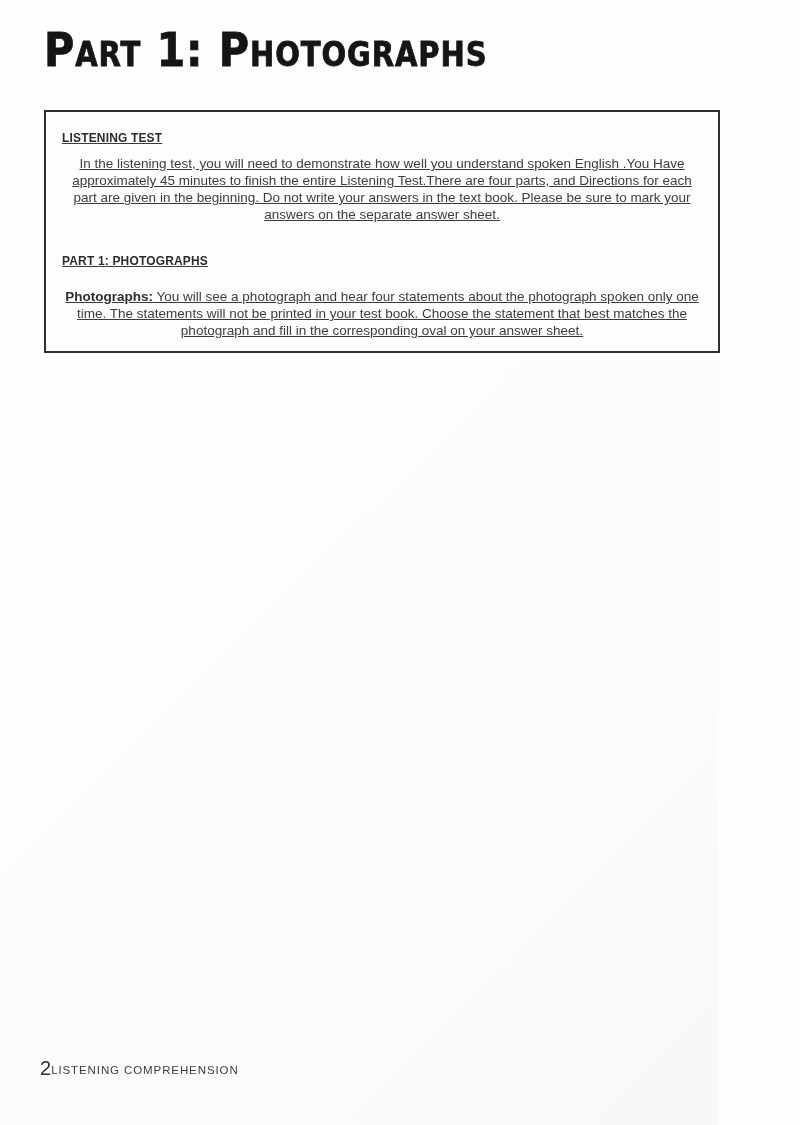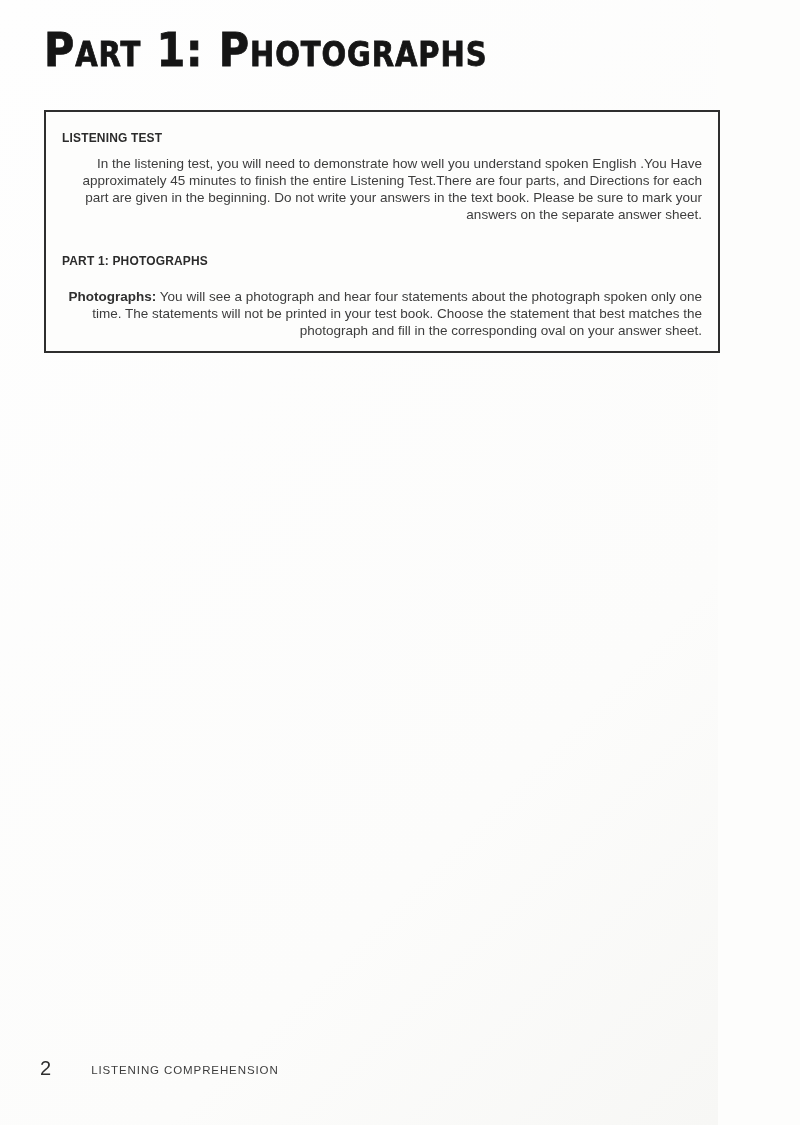--- a/index.html
+++ b/index.html
@@ -43,41 +43,42 @@
   .instructions-box {
     position: absolute;
     left: 44px;
     top: 110px;
     width: 676px;
     height: 243px;
     box-sizing: border-box;
     border: 2px solid #2e2e2e;
     background: #fdfdfc;
     padding: 16px 16px 18px 16px;
+    text-decoration: underline;
   }
   .box-heading {
     margin: 0;
     font-family: "Liberation Sans", sans-serif;
     font-weight: bold;
     font-size: 13px;
     letter-spacing: 0.2px;
     color: #2b2b2b;
     transform: scaleX(0.92);
     transform-origin: left top;
     white-space: nowrap;
   }
   .box-heading.first {
     margin-top: 2px;
   }
   .box-paragraph {
     margin: 10px 0 0 0;
     font-size: 13.5px;
     line-height: 17px;
     color: #3d3d3d;
-    text-align: right;
+    text-align: center;
     max-width: 644px;
   }
   .part-heading {
     margin-top: 30px;
   }
   .directions-paragraph {
     margin-top: 20px;
   }
   .directions-label {
     font-weight: bold;
@@ -90,21 +91,20 @@
     top: 1058px;
     display: flex;
     align-items: flex-end;
   }
   .page-number {
     font-size: 20px;
     color: #2f2f2f;
     line-height: 1;
   }
   .running-head {
-    margin-left: 40px;
     font-size: 11.5px;
     letter-spacing: 0.9px;
     color: #3c3c3c;
     line-height: 1;
     padding-bottom: 2px;
   }
 </style>
 </head>
 <body>
 

